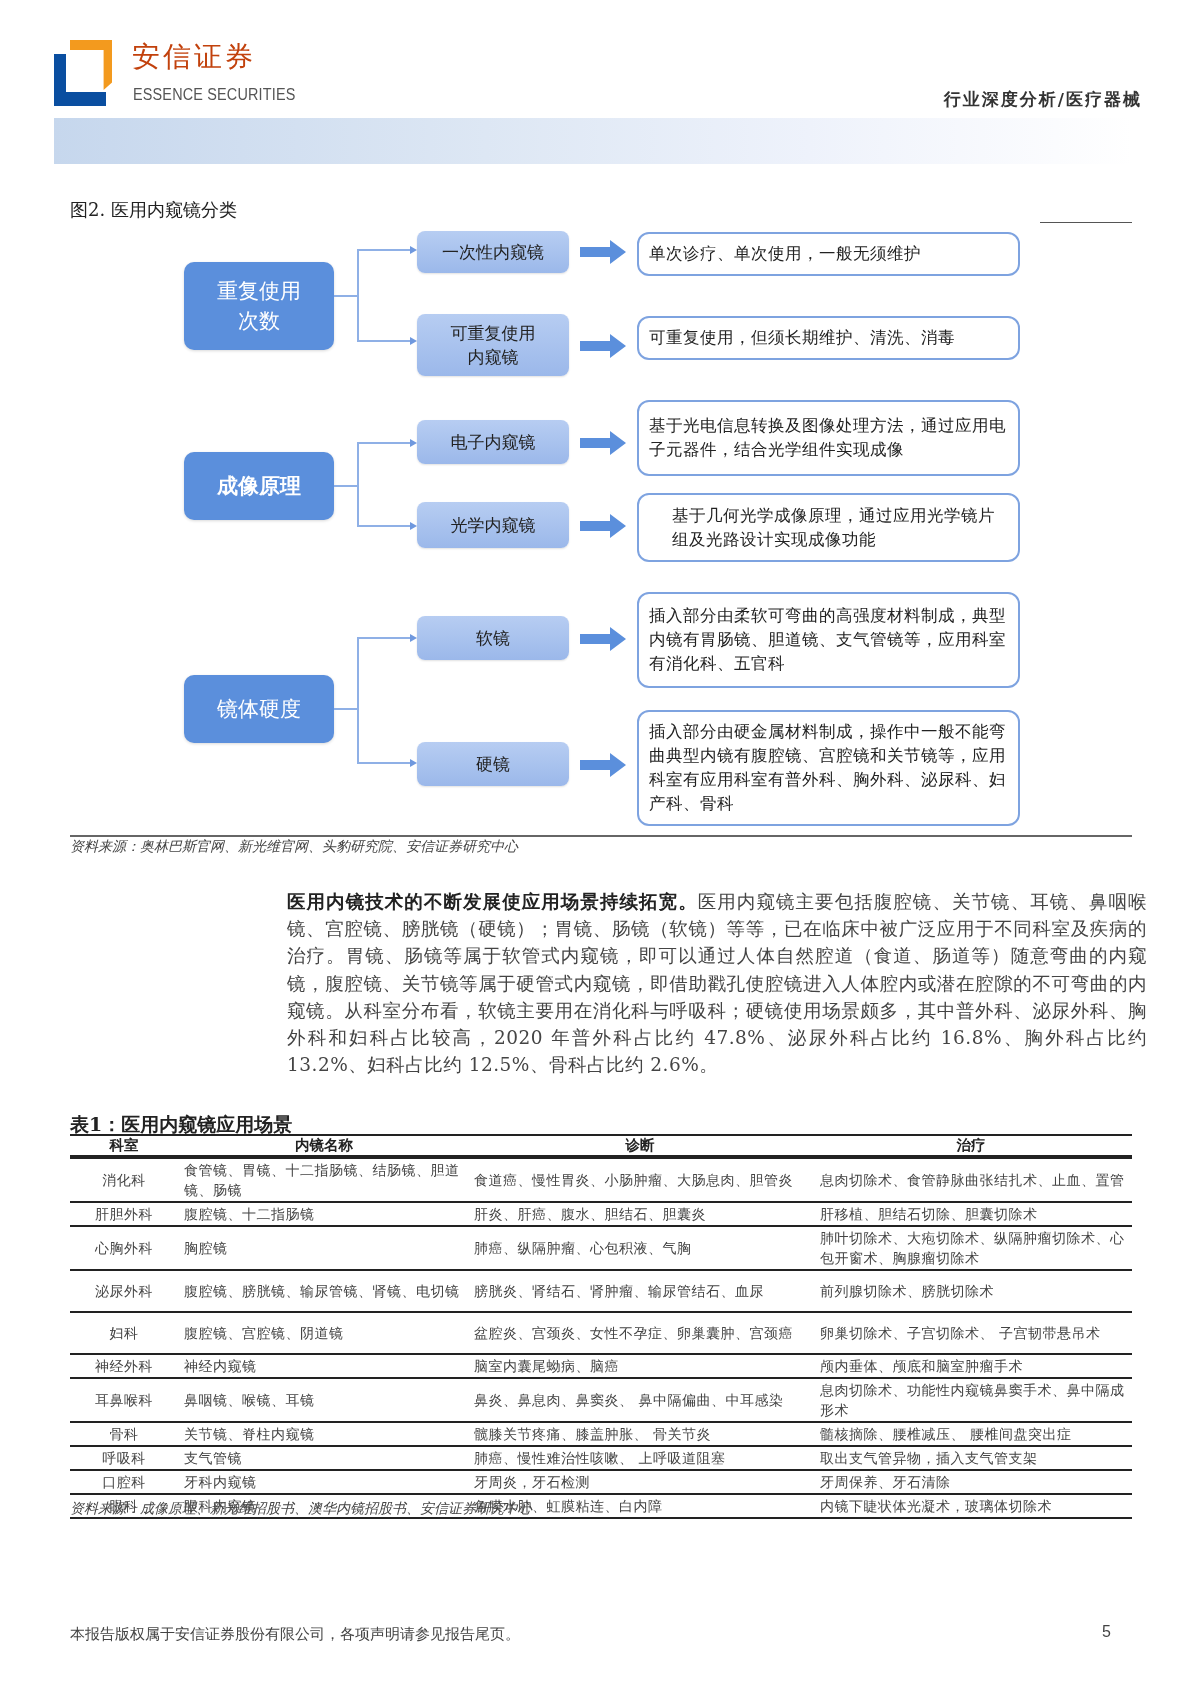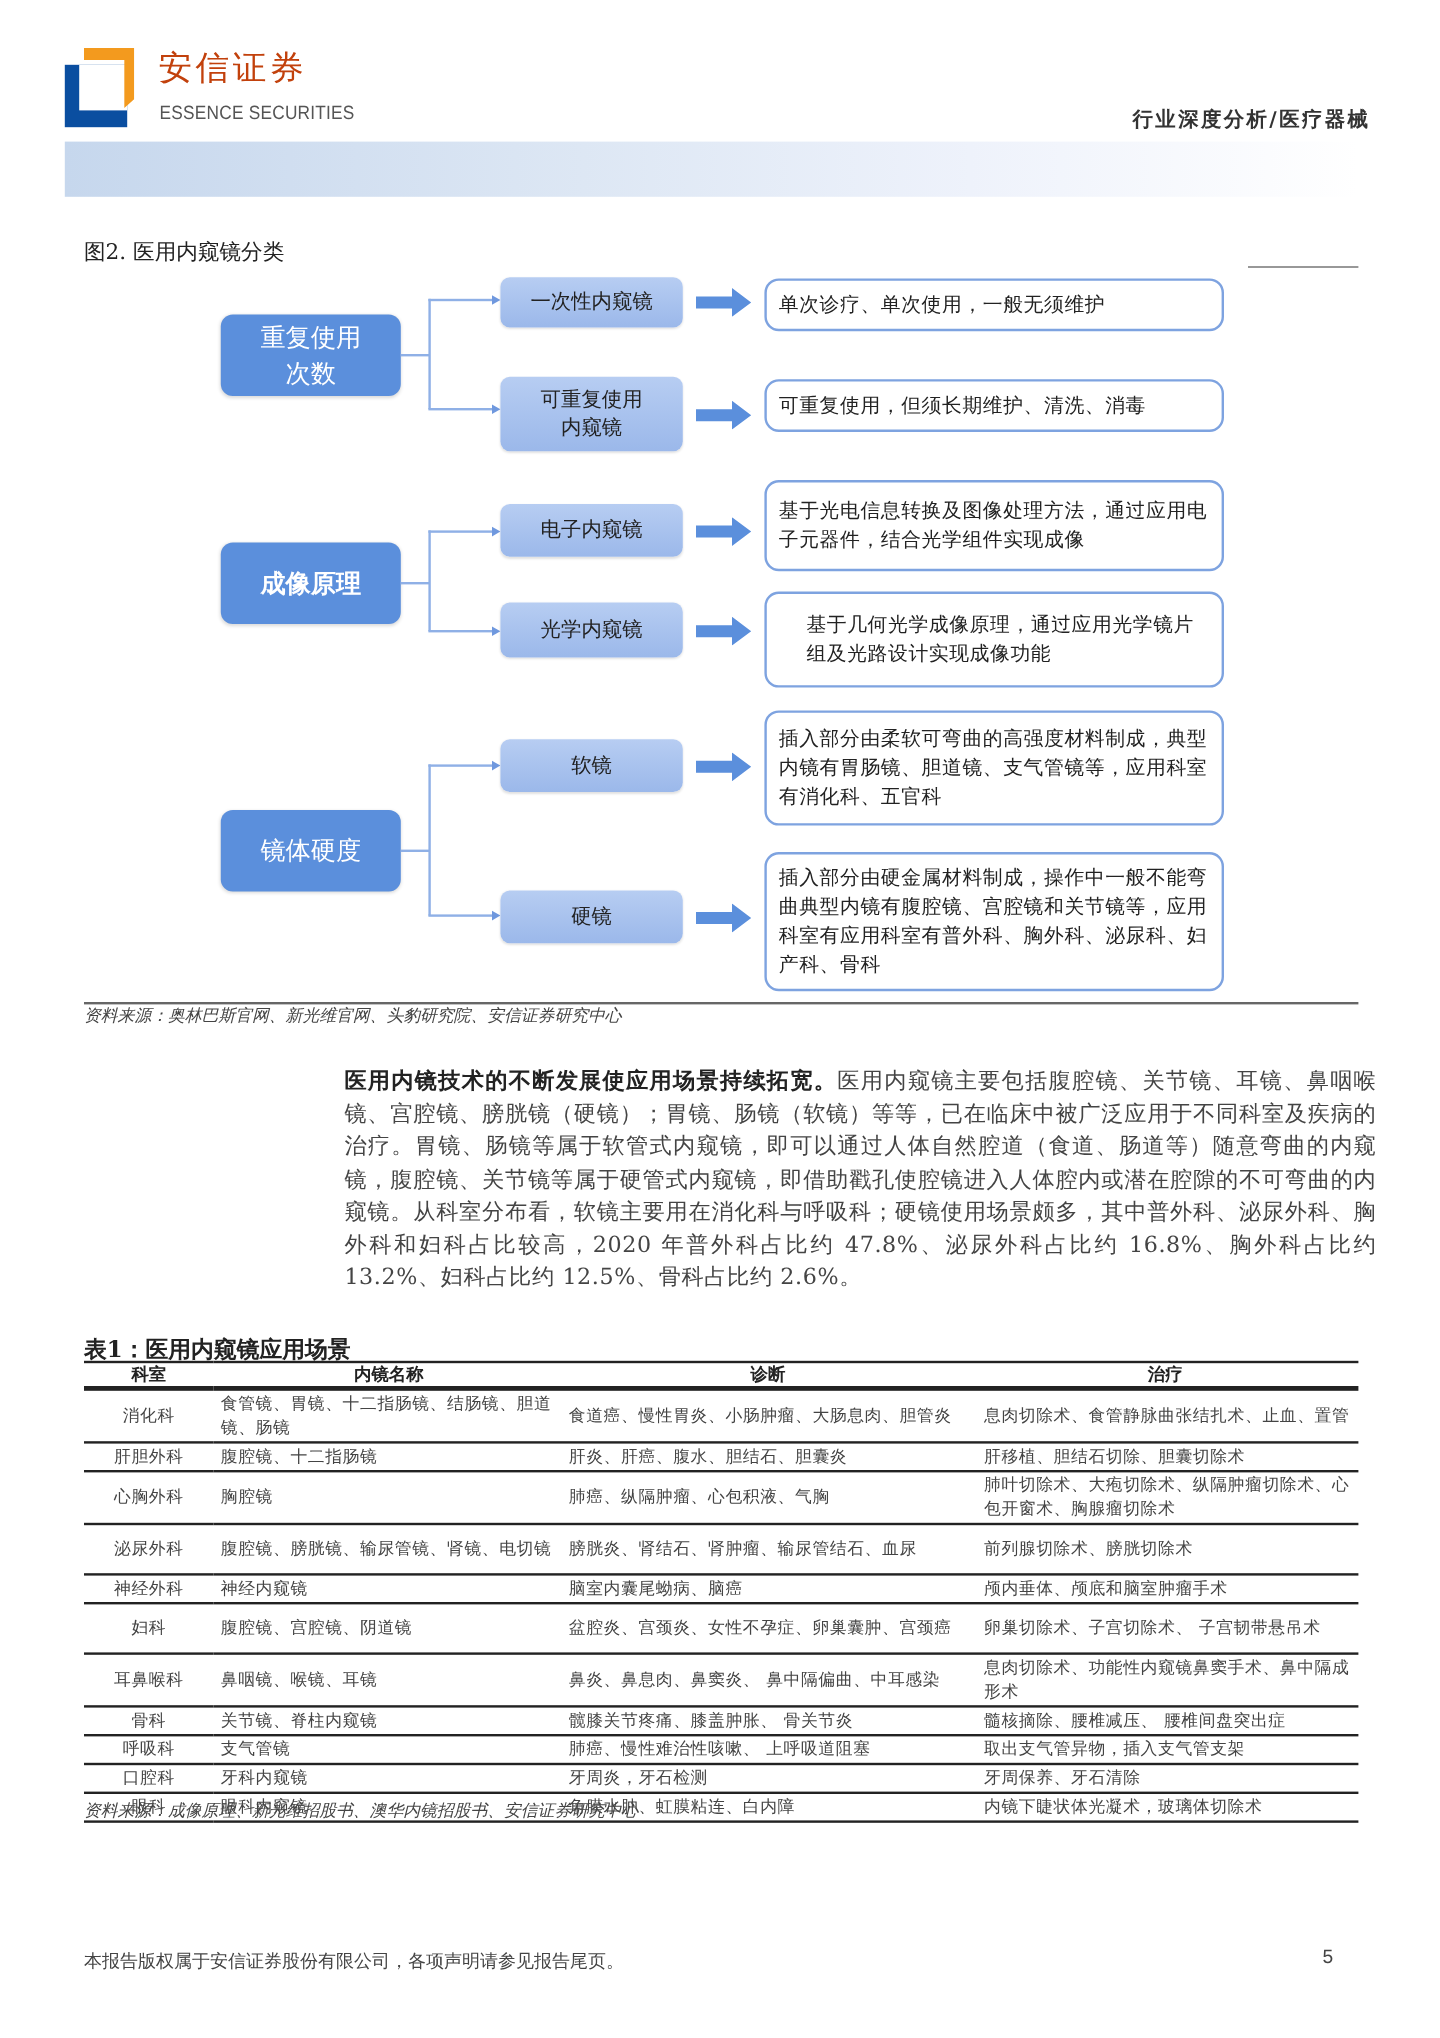--- a/index.html
+++ b/index.html
@@ -60,21 +60,21 @@
     <div class="orange"></div>
 </div>
 <div class="brand-cn">安信证券</div>
 <div class="brand-en">ESSENCE SECURITIES</div>
 <div class="report-type">行业深度分析/医疗器械</div>
 <div class="header-band"></div>
 
 <div class="fig-title">图2. 医用内窥镜分类</div>
 <div class="fig-title-rule"></div>
 
-<div class="root-box" style="top:262px;height:68px;">重复使用
+<div class="root-box" style="top:262px;height:88px;">重复使用
 次数</div>
 <div class="hline" style="left:334px;top:295px;width:24px;"></div>
 <div class="vline" style="left:357px;top:249px;height:92px;"></div>
 <div class="hline" style="left:357px;top:249px;width:55px;"></div>
 <div class="tip" style="left:410px;top:246px;"></div>
 <div class="hline" style="left:357px;top:340px;width:55px;"></div>
 <div class="tip" style="left:410px;top:337px;"></div>
 
 <div class="mid-box" style="top:231px;height:42px;">一次性内窥镜</div>
 <div class="mid-box" style="top:314px;height:62px;">可重复使用
@@ -102,21 +102,21 @@
 <div class="mid-box" style="top:502px;height:46px;">光学内窥镜</div>
 
 <svg class="arrow" style="top:431px;" viewBox="0 0 46 24">
     <path d="M0 7 H30 V0 L46 12 L30 24 V17 H0 Z" fill="#5b8fdc"></path>
   </svg>
 <svg class="arrow" style="top:514px;" viewBox="0 0 46 24">
     <path d="M0 7 H30 V0 L46 12 L30 24 V17 H0 Z" fill="#5b8fdc"></path>
   </svg>
 
 <div class="desc-box" style="top:400px;height:76px;">基于光电信息转换及图像处理方法，通过应用电子元器件，结合光学组件实现成像</div>
-<div class="desc-box" style="top:493px;height:80px;padding-left:33px;">基于几何光学成像原理，通过应用光学镜片组及光路设计实现成像功能</div>
+<div class="desc-box" style="top:493px;height:69px;padding-left:33px;">基于几何光学成像原理，通过应用光学镜片组及光路设计实现成像功能</div>
 
 <div class="root-box" style="top:675px;height:68px;">镜体硬度</div>
 <div class="hline" style="left:334px;top:708px;width:24px;"></div>
 <div class="vline" style="left:357px;top:637px;height:126px;"></div>
 <div class="hline" style="left:357px;top:637px;width:55px;"></div>
 <div class="tip" style="left:410px;top:634px;"></div>
 <div class="hline" style="left:357px;top:762px;width:55px;"></div>
 <div class="tip" style="left:410px;top:759px;"></div>
 
 <div class="mid-box" style="top:616px;height:44px;">软镜</div>
@@ -165,33 +165,33 @@
       <td class="scope">胸腔镜</td>
       <td class="diag">肺癌、纵隔肿瘤、心包积液、气胸</td>
       <td class="treat">肺叶切除术、大疱切除术、纵隔肿瘤切除术、心包开窗术、胸腺瘤切除术</td>
     </tr>
     <tr style="height:42px;">
       <td class="dept">泌尿外科</td>
       <td class="scope">腹腔镜、膀胱镜、输尿管镜、肾镜、电切镜</td>
       <td class="diag">膀胱炎、肾结石、肾肿瘤、输尿管结石、血尿</td>
       <td class="treat">前列腺切除术、膀胱切除术</td>
     </tr>
+    <tr style="height:42px;">
+      <td class="dept">妇科</td>
+      <td class="scope">腹腔镜、宫腔镜、阴道镜</td>
+      <td class="diag">盆腔炎、宫颈炎、女性不孕症、卵巢囊肿、宫颈癌</td>
+      <td class="treat">卵巢切除术、子宫切除术、 子宫韧带悬吊术</td>
+    </tr>
     <tr style="height:22px;">
       <td class="dept">神经外科</td>
       <td class="scope">神经内窥镜</td>
       <td class="diag">脑室内囊尾蚴病、脑癌</td>
       <td class="treat">颅内垂体、颅底和脑室肿瘤手术</td>
     </tr>
     <tr style="height:42px;">
-      <td class="dept">妇科</td>
-      <td class="scope">腹腔镜、宫腔镜、阴道镜</td>
-      <td class="diag">盆腔炎、宫颈炎、女性不孕症、卵巢囊肿、宫颈癌</td>
-      <td class="treat">卵巢切除术、子宫切除术、 子宫韧带悬吊术</td>
-    </tr>
-    <tr style="height:42px;">
       <td class="dept">耳鼻喉科</td>
       <td class="scope">鼻咽镜、喉镜、耳镜</td>
       <td class="diag">鼻炎、鼻息肉、鼻窦炎、 鼻中隔偏曲、中耳感染</td>
       <td class="treat">息肉切除术、功能性内窥镜鼻窦手术、鼻中隔成形术</td>
     </tr>
     <tr style="height:22px;">
       <td class="dept">骨科</td>
       <td class="scope">关节镜、脊柱内窥镜</td>
       <td class="diag">髋膝关节疼痛、膝盖肿胀、 骨关节炎</td>
       <td class="treat">髓核摘除、腰椎减压、 腰椎间盘突出症</td>

